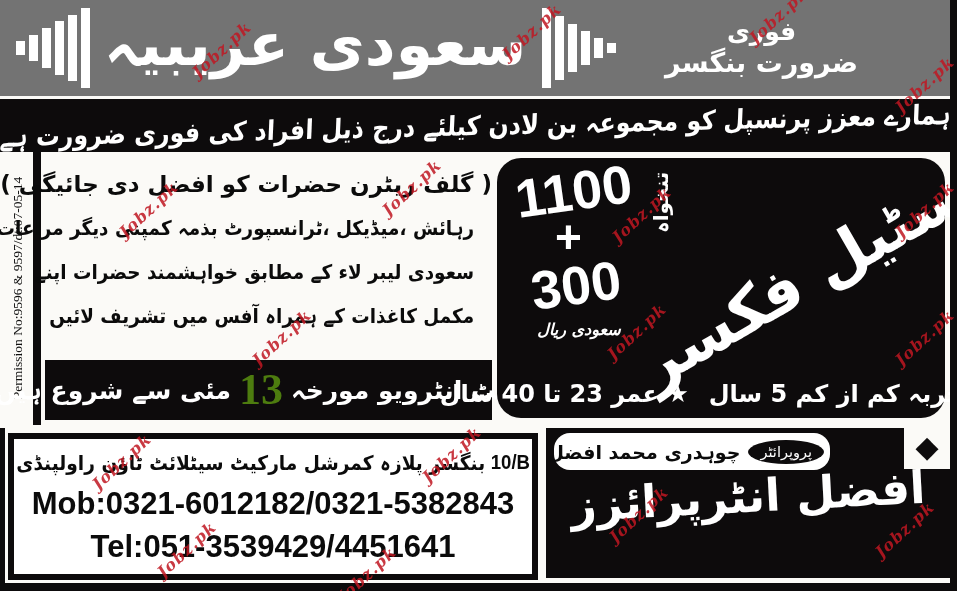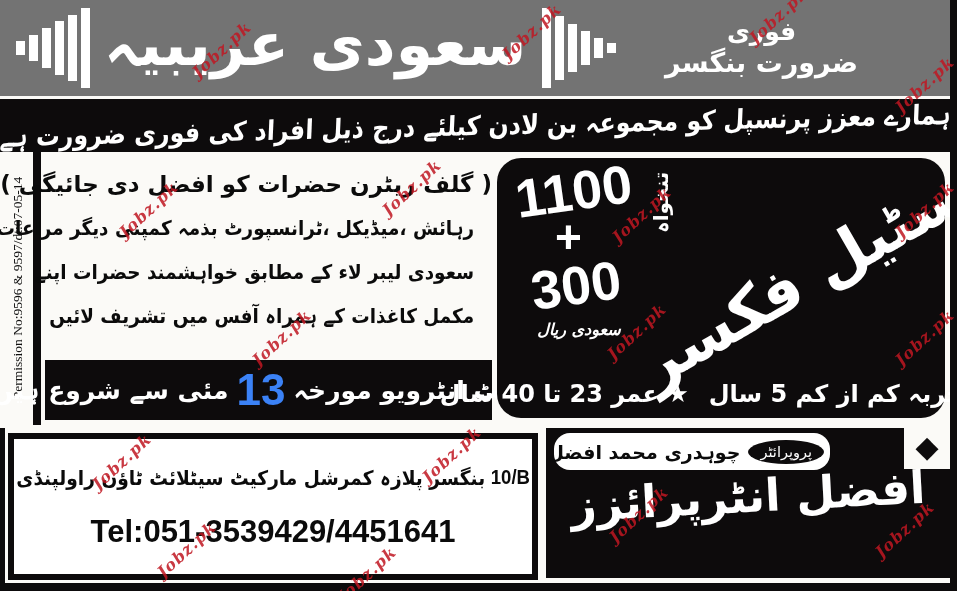--- a/index.html
+++ b/index.html
@@ -36,22 +36,22 @@
               transform:rotate(-90deg);font-family:"Liberation Serif",serif;
               font-size:13.5px;color:#111;white-space:nowrap;}
   .vrule{position:absolute;left:33px;top:0;width:8px;height:273px;background:#0d0b0c;}
   .left-col{position:absolute;left:45px;top:0;width:447px;height:276px;}
   .left-col p{margin:0;text-align:center;color:#0b0b0b;font-weight:bold;white-space:nowrap;}
   .req1{font-size:23px;margin-top:10px !important;line-height:44px;}
   .req{font-size:20px;line-height:44px;transform:scaleX(.92);}
   .interview-bar{position:absolute;left:0;bottom:8px;width:447px;height:60px;background:#0d0b0c;
                  display:flex;flex-direction:row;align-items:center;justify-content:center;gap:8px;}
   .interview-bar .txt{color:#fff;font-size:25px;font-weight:bold;white-space:nowrap;}
-  .interview-bar .date{color:#3b82f6;font-size:44px;font-weight:bold;
-                       font-family:Liberation Sans, sans-serif;line-height:1;}
+  .interview-bar .date{color:#4d7c0f;font-size:44px;font-weight:bold;
+                       font-family:Liberation Serif, serif;line-height:1;}
 
   
   .job-box{position:absolute;left:497px;top:6px;width:448px;height:260px;background:#0d0b0c;
            border-radius:24px;}
   .job-title{position:absolute;right:0;top:0;width:285px;height:240px;
              display:flex;align-items:center;justify-content:center;}
   .job-title span{color:#fff;font-size:62px;font-weight:bold;white-space:nowrap;
                   transform:rotate(-30deg);}
   .sal-1100{position:absolute;left:18px;top:6px;color:#fff;font-size:54px;font-weight:bold;
             font-family:"Liberation Sans",sans-serif;transform:rotate(-8deg);line-height:1;}
@@ -161,20 +161,21 @@
       </div>
     </div>
   </div>
 
   <div class="bottom">
     <div class="contact-box">
       <div class="addr" dir="rtl">
         <span class="num">10/B</span>
         <span>بنگسر پلازہ کمرشل مارکیٹ سیٹلائٹ ٹاؤن راولپنڈی</span>
       </div>
+      <div class="contact-num">Mob:0321-6012182/0321-5382843</div>
       <div class="contact-num">Tel:051-3539429/4451641</div>
     </div>
 
     <div class="agency-box">
       <div class="pill" dir="rtl">
         <span class="prop-oval">پروپرائٹر</span>
         <span class="prop-name">چوہدری محمد افضل</span>
       </div>
       <div class="diamond-notch">
         <span>◆</span>

